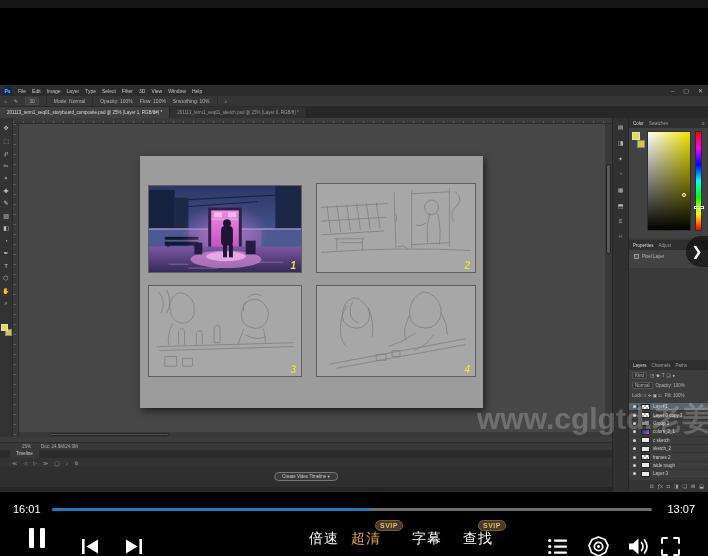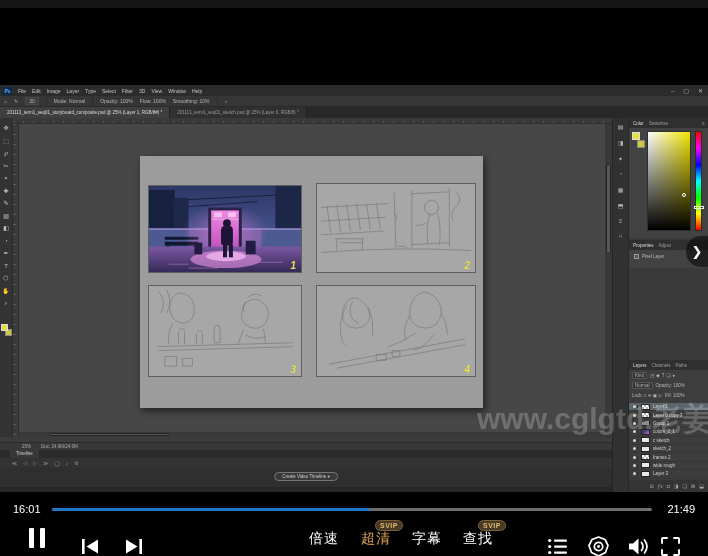--- a/index.html
+++ b/index.html
@@ -496,38 +496,38 @@
 
   <div class="expander">
     <span>❯</span>
   </div>
 
   <div class="player">
     <span class="time-cur">16:01</span>
     <div class="track">
       <div class="track-played" style="width: 53%; background: rgb(32, 121, 200);"></div>
     </div>
-    <span class="time-dur">21:49</span>
+    <span class="time-dur">13:07</span>
 
     <div class="ctl pause-btn">
         <span></span>
         <span></span>
       </div>
 
     <svg class="ctl icon" style="left:81px;top:47px;" width="18" height="15" viewBox="0 0 18 15">
       <rect x="1" y="0" width="2.6" height="15" fill="#fff"></rect>
       <polygon points="17,0.5 17,14.5 5.5,7.5" fill="#fff"></polygon>
     </svg>
     <svg class="ctl icon" style="left:125px;top:47px;" width="18" height="15" viewBox="0 0 18 15">
       <rect x="14.4" y="0" width="2.6" height="15" fill="#fff"></rect>
       <polygon points="1,0.5 1,14.5 12.5,7.5" fill="#fff"></polygon>
     </svg>
 
     <span class="ctl label-btn" style="left:309px;">倍速</span>
-    <span class="ctl label-btn label-gold" style="left:361px;font-family:Liberation Serif, serif;">超清</span>
+    <span class="ctl label-btn label-gold" style="left:351px;font-family:Liberation Serif, serif;">超清</span>
     <span class="ctl label-btn" style="left:412px;">字幕</span>
     <span class="ctl label-btn" style="left:463px;">查找</span>
 
     <span class="svip-badge" style="left:375px;">SVIP</span>
     <span class="svip-badge" style="left:478px;">SVIP</span>
 
     <svg class="ctl icon" style="left:548px;top:46px;" width="19" height="17" viewBox="0 0 19 17">
       <g fill="#fff">
           <circle cx="1.7" cy="2.5" r="1.6"></circle>
           <circle cx="1.7" cy="8.5" r="1.6"></circle>

